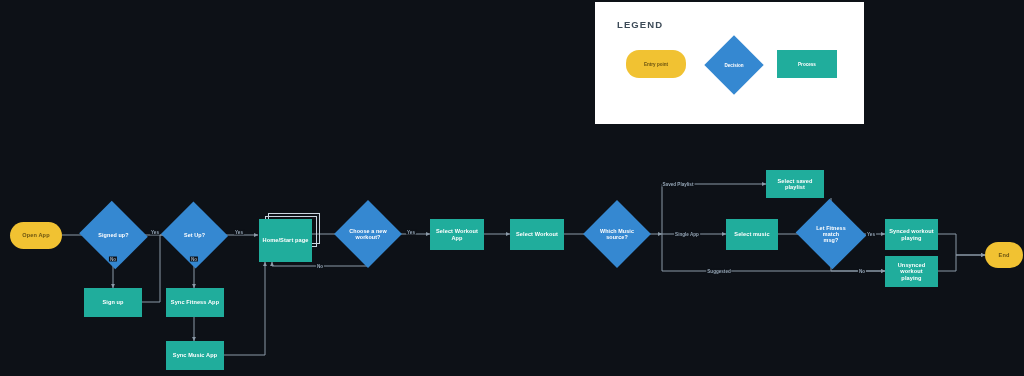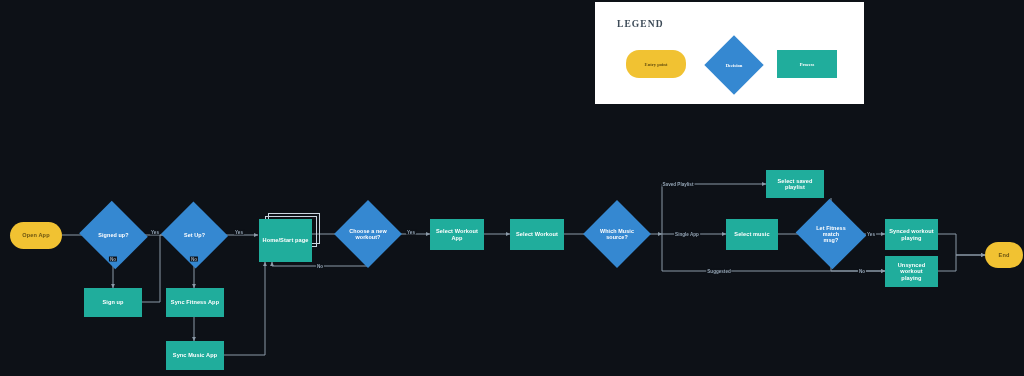--- a/index.html
+++ b/index.html
@@ -86,24 +86,23 @@
     padding: 0 1px;
     white-space: nowrap;
     transform: translate(-50%, -50%);
   }
   
   #legend {
     position: absolute;
     left: 595px;
     top: 2px;
     width: 269px;
-    height: 102px;
+    height: 122px;
     background: #ffffff;
     box-sizing: border-box;
-    font-family: Liberation Serif, serif;
   }
   #legend .legend-title {
     position: absolute;
     left: 22px;
     top: 17px;
     font-size: 9.5px;
     font-weight: 700;
     color: #3c4a57;
     letter-spacing: 1.1px;
   }

